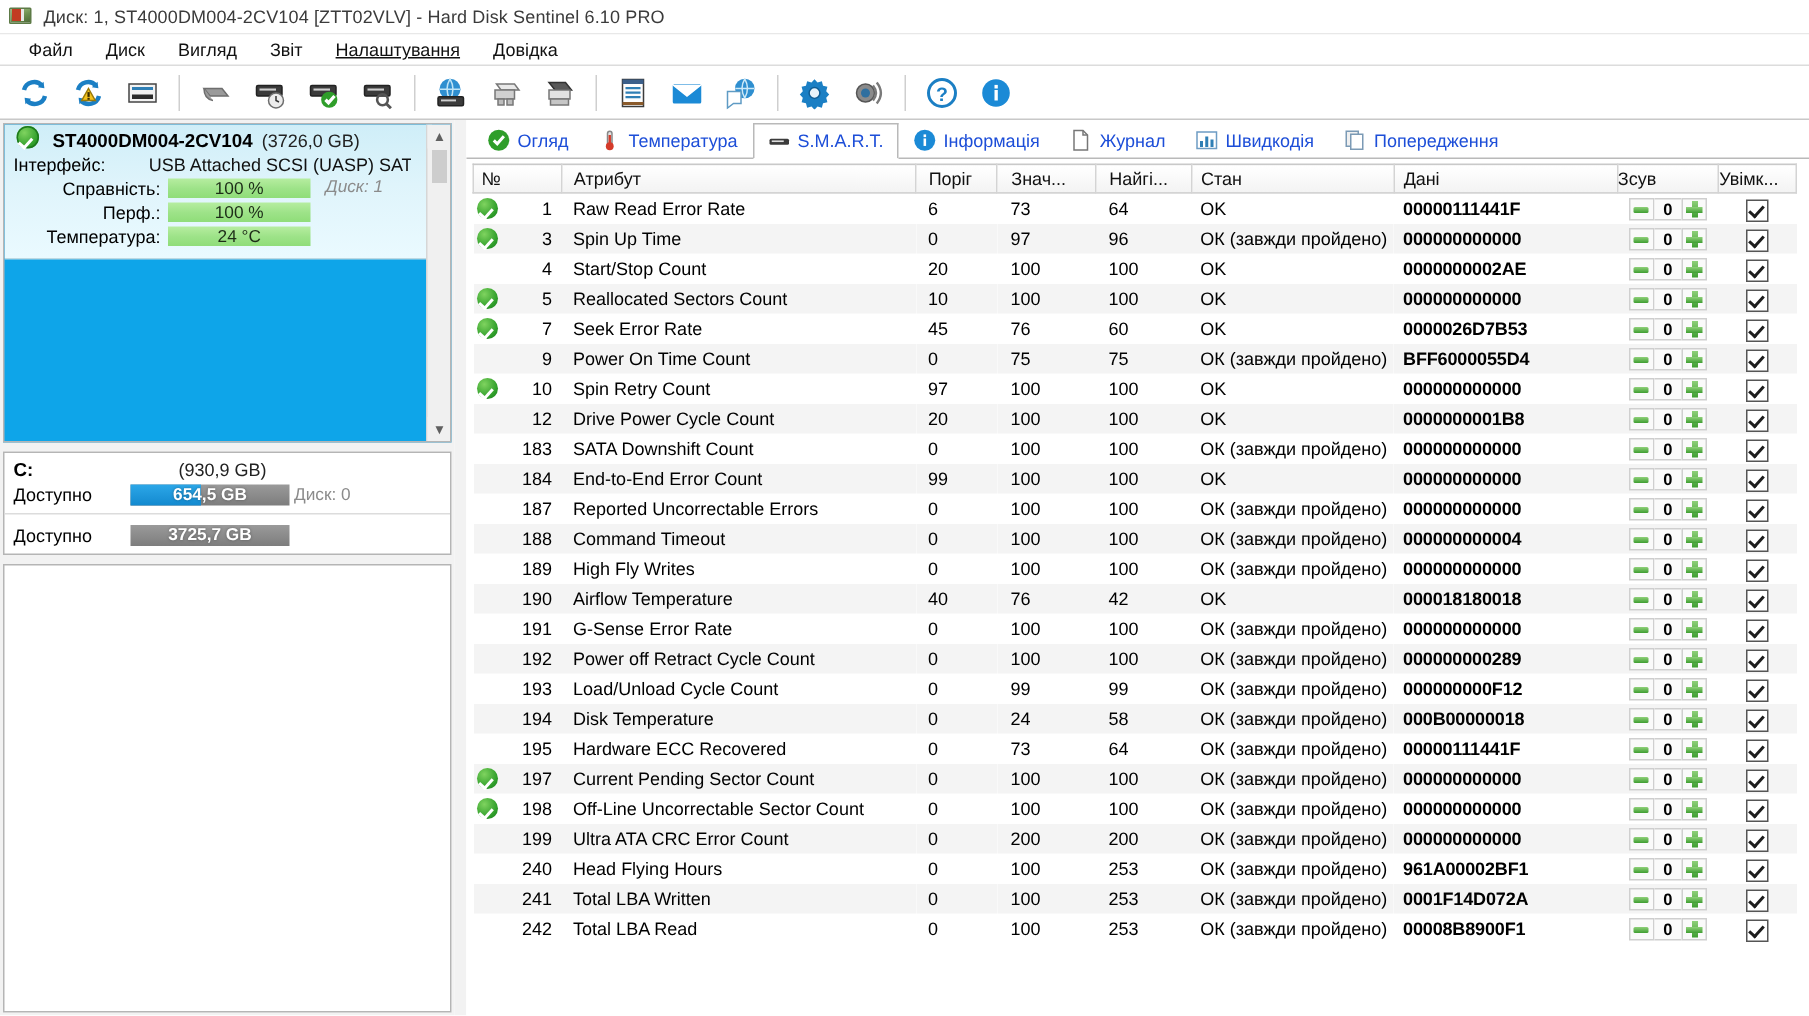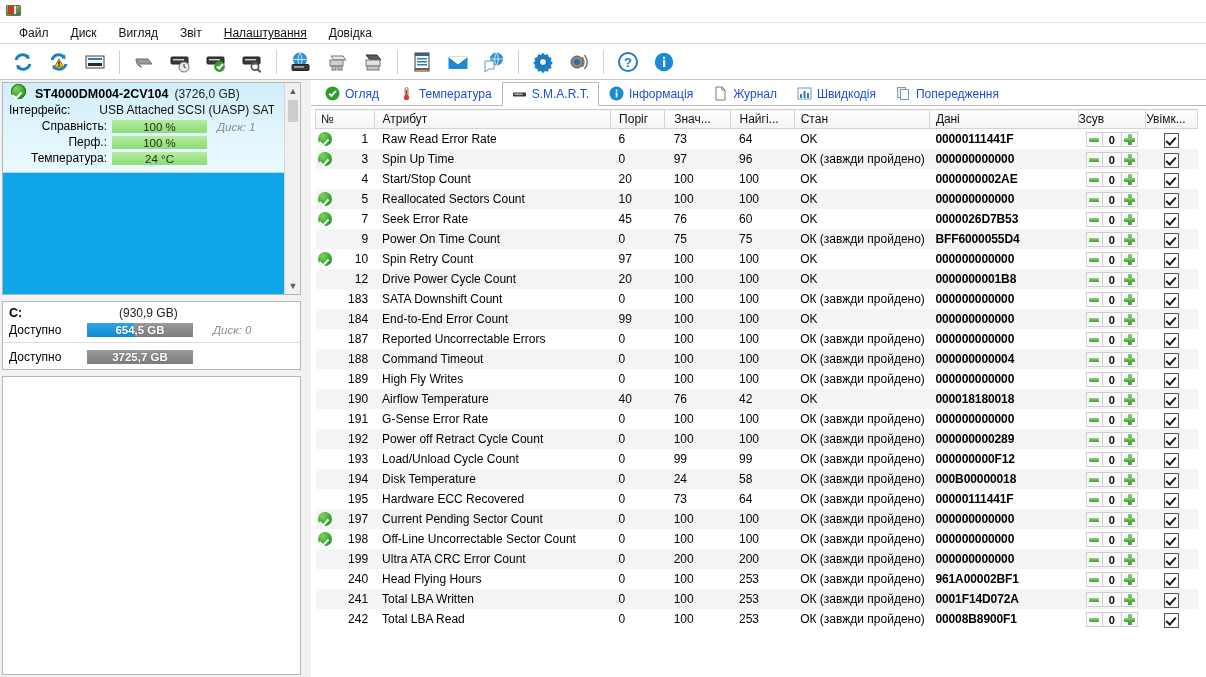--- a/index.html
+++ b/index.html
@@ -66,21 +66,21 @@
     border-bottom:1px solid #bcd9e3;
     padding:4px 14px 7px 6px;box-sizing:border-box;
     width:285px;
   }
   .disk-row1{display:flex;align-items:baseline;padding-left:26px;}
   .disk-model{font-weight:bold;font-size:12.5px;color:#000;}
   .disk-cap{font-size:12px;color:#222;margin-left:6px;}
   .disk-row2{display:flex;align-items:baseline;margin-top:2px;}
   .disk-lab{width:103px;text-align:left;font-size:12px;color:#000;padding-right:5px;box-sizing:border-box;}
   .disk-iface{font-size:12px;color:#111;white-space:nowrap;overflow:hidden;}
-  .metric-row{display:flex;align-items:flex-end;margin-top:2px;position:relative;}
+  .metric-row{display:flex;align-items:flex-start;margin-top:2px;position:relative;}
   .metric-lab{width:103px;text-align:right;font-size:12px;padding-right:5px;box-sizing:border-box;}
   .bar{width:95px;height:13px;background:linear-gradient(180deg,#b6eda0 0%,#9ee389 50%,#8fdd79 100%);
        display:flex;align-items:center;justify-content:center;font-size:11.5px;color:#1d2d18;}
   .disk-no{font-size:11.5px;font-style:italic;color:#8b8b8b;margin-left:10px;}
   .ok-badge{position:absolute;left:8px;top:1px;width:15px;height:15px;border-radius:50%;
      background:radial-gradient(circle at 35% 30%,#7fd35f 0%,#2f9e2a 65%,#1d7a1c 100%);
      box-shadow:0 0 0 1px #1e7a1c inset;}
   .ok-badge:after{content:"";position:absolute;left:3px;top:6px;width:4px;height:7px;
      border:solid #ffffff;border-width:0 2px 2px 0;transform:rotate(42deg);}
 
@@ -100,21 +100,21 @@
   .vol-top{display:flex;align-items:baseline;}
   .vol-name{font-weight:bold;font-size:12.5px;min-width:110px;}
   .vol-cap{font-size:12px;color:#222;}
   .vol-bot{display:flex;align-items:center;margin-top:3px;}
   .vol-avail-lab{width:78px;text-align:left;padding-right:6px;font-size:12px;box-sizing:border-box;}
   .vol-bar{width:106px;height:14px;position:relative;background:linear-gradient(180deg,#9a9a9a,#7d7d7d);
            display:flex;align-items:center;justify-content:center;}
   .vol-bar .fill{position:absolute;left:0;top:0;bottom:0;background:linear-gradient(180deg,#2ca7e8,#1389cf);}
   .vol-bar span{position:relative;z-index:2;font-size:11.5px;color:#ffffff;font-weight:bold;
                 text-shadow:0 0 2px rgba(0,0,0,.35);}
-  .vol-disk{font-size:11.5px;font-style:italic;color:#8b8b8b;margin-left:20px;}
+  .vol-disk{font-size:11.5px;color:#8b8b8b;margin-left:3px;}
   #leftfill{flex:1 1 auto;margin-top:6px;background:#ffffff;border:1px solid #b5b5b5;box-sizing:border-box;}
 
   
   #tabstrip{height:26px;display:flex;align-items:flex-end;background:#ffffff;
             border-bottom:1px solid #b9b9b9;box-sizing:border-box;padding-left:4px;}
   .tab{height:24px;display:flex;align-items:center;gap:5px;padding:0 9px;
        font-size:12px;color:#1d4ed8;border:1px solid transparent;border-bottom:none;
        box-sizing:border-box;white-space:nowrap;}
   .tab.active{background:#ffffff;border-color:#b9b9b9;border-bottom:1px solid #ffffff;
               margin-bottom:-1px;font-weight:normal;}
@@ -166,20 +166,21 @@
 </style>
 </head>
 <body>
 
 <div id="titlebar">
   <span class="tb-icon">
     <span class="hd"></span>
       <span class="rd"></span>
       <span class="wh"></span>
   </span>
+  <span id="title-text">Диск: 1, ST4000DM004-2CV104 [ZTT02VLV]  -  Hard Disk Sentinel 6.10 PRO</span>
 </div>
 
 <div id="menubar">
   <div class="mi">Файл</div>
   <div class="mi">Диск</div>
   <div class="mi">Вигляд</div>
   <div class="mi">Звіт</div>
   <div class="mi"><u>Налаштування</u></div>
   <div class="mi">Довідка</div>
 </div>

